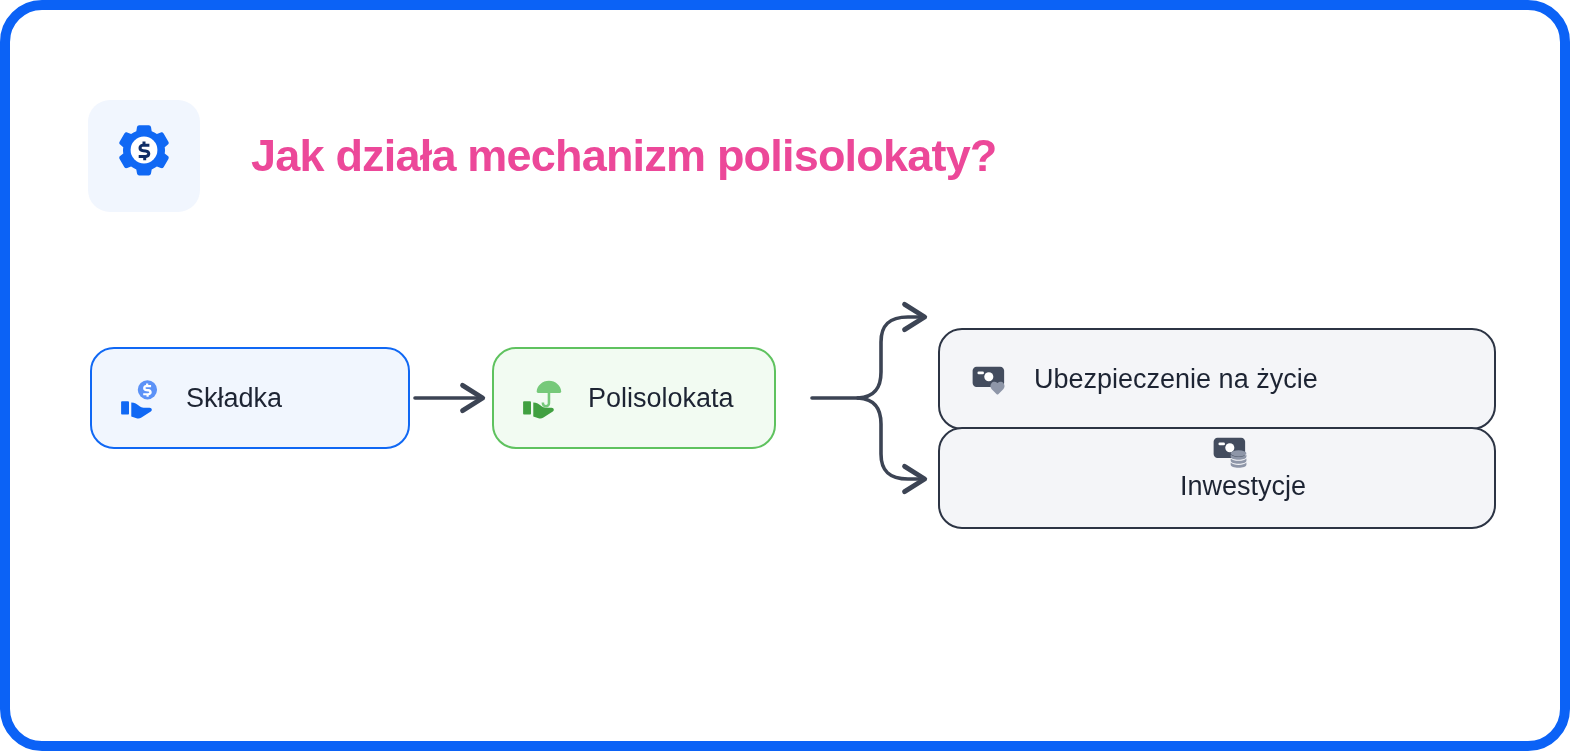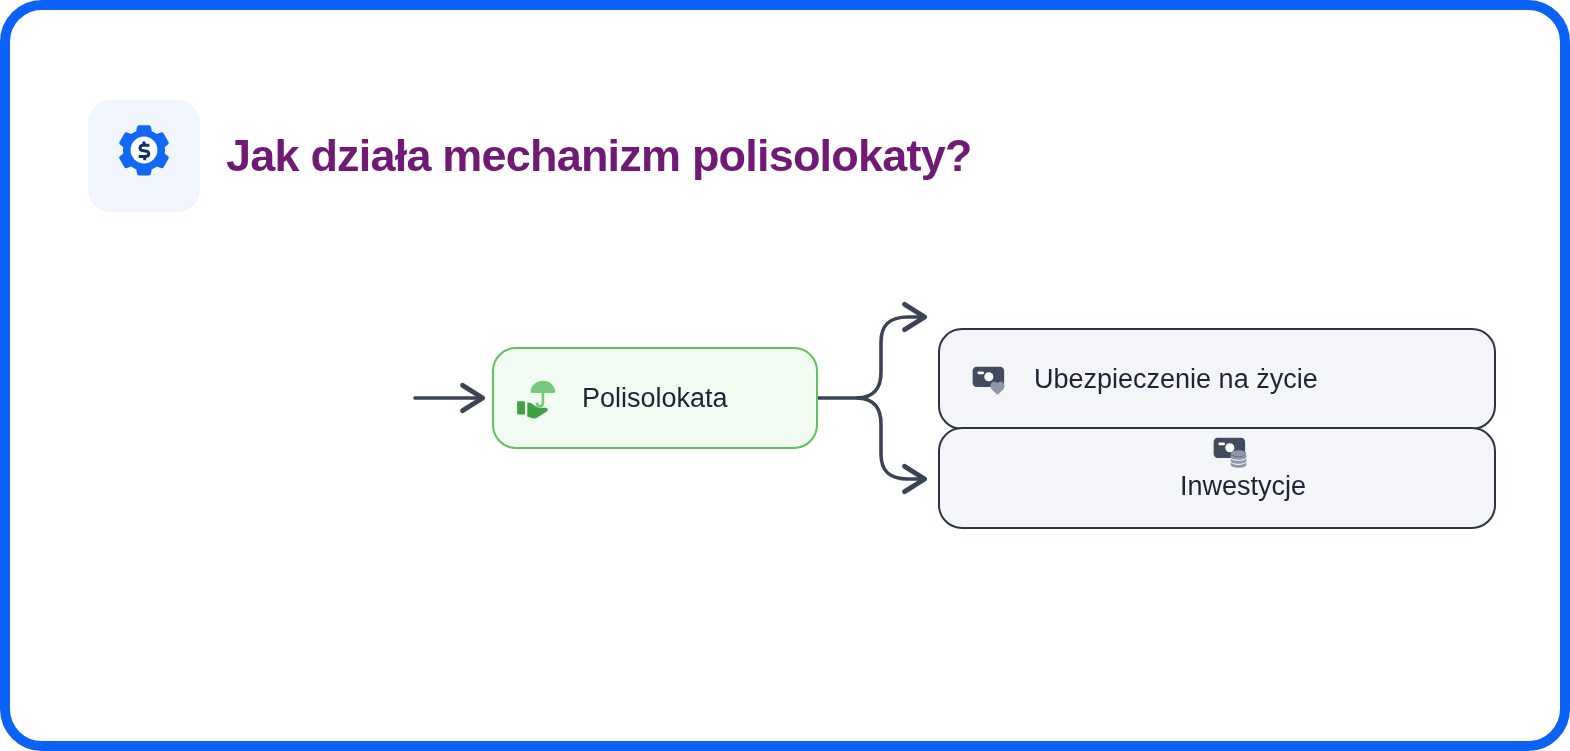--- a/index.html
+++ b/index.html
@@ -40,24 +40,24 @@
     width: 112px; height: 112px;
     border-radius: 22px;
     background: #F1F6FE;
     display: flex;
     align-items: center;
     justify-content: center;
     flex: 0 0 auto;
   }
 
   #page-title {
-    margin-left: 26px;
+    margin-left: 51px;
     font-size: 45px;
     font-weight: bold;
-    color: #701a75;
+    color: #ec4899;
     letter-spacing: -0.8px;
     white-space: nowrap;
     text-align: center;
   }
 
   
   #flow { position: absolute; left: 0; top: 0; width: 1570px; height: 751px; }
 
   .node {
     position: absolute;
@@ -86,24 +86,24 @@
     width: 320px; height: 102px;
     background: #F1F6FE;
     border: 2px solid #1068F4;
     padding-left: 27px;
   }
   #node-skladka .node-label { margin-left: 23px; }
 
   
   #node-polisolokata {
     left: 482px; top: 337px;
-    width: 326px; height: 102px;
+    width: 284px; height: 102px;
     background: #F2FBF2;
     border: 2px solid #5FC25F;
-    padding-left: 21px;
+    padding-left: 27px;
   }
   #node-polisolokata .node-label { margin-left: 23px; }
 
   
   .node-outcome {
     left: 928px;
     width: 558px; height: 102px;
     background: #F4F5F8;
     border: 2px solid #2C3444;
     padding-left: 30px;
@@ -147,20 +147,31 @@
 
       <line x1="405" y1="388" x2="472" y2="388" stroke="#3C4454" stroke-width="3.6" stroke-linecap="round" marker-end="url(#arrowhead)"></line>
 
       <line x1="802" y1="388" x2="848" y2="388" stroke="#3C4454" stroke-width="3.6" stroke-linecap="round"></line>
 
       <path d="M848,388 C 866,387 871,376 871,362 L871,332 C871,315 879,307 898,307 L914,307" fill="none" stroke="#3C4454" stroke-width="3.6" stroke-linecap="round" marker-end="url(#arrowhead)"></path>
 
       <path d="M848,388 C 866,389 871,400 871,414 L871,444 C871,461 879,469 898,469 L914,469" fill="none" stroke="#3C4454" stroke-width="3.6" stroke-linecap="round" marker-end="url(#arrowhead)"></path>
     </svg>
 
+    <div class="node" id="node-skladka">
+      <span class="node-icon">
+        <svg width="44" height="44" viewBox="0 0 48 48">
+          <circle cx="31" cy="15" r="10.5" fill="#5C92F7"></circle>
+          <path fill="#FFFFFF" d="M31.9 8.3v1.6h3.1v2.4h-4.9c-.8 0-1.3.4-1.3.9 0 .5.5.9 1.4.9l1.9.2c2.3.3 3.6 1.5 3.6 3.4 0 1.8-1.3 3.1-3.3 3.4v1.6h-2.4v-1.6h-3.6v-2.4h5.3c.9 0 1.4-.4 1.4-.9s-.5-.9-1.4-1l-1.8-.2c-2.3-.3-3.6-1.4-3.6-3.3 0-1.8 1.2-3.1 3.2-3.4V8.3h2.4z"></path>
+          <path fill="#1068F4" d="M3.5 27.5h6.2c.7 0 1.2.5 1.2 1.2v12.1c0 .7-.5 1.2-1.2 1.2H3.5c-.7 0-1.2-.5-1.2-1.2V28.7c0-.7.5-1.2 1.2-1.2z"></path>
+          <path fill="#1068F4" d="M13.4 28.8c3.8 0 6.1 1.7 9.1 4.3 1.1.9 2.6 1.4 4.2 1.4h6.6c1.4 0 2.5 1 2.5 2.3 0 .8-.4 1.5-1.1 2l-10.2 6.5c-1.6 1-3.6 1.3-5.4.7l-5.7-1.9V28.8z"></path>
+        </svg>
+      </span>
+      <span class="node-label">Składka</span>
+    </div>
 
     <div class="node" id="node-polisolokata">
       <span class="node-icon">
         <svg width="44" height="44" viewBox="0 0 48 48">
           <path fill="#76C97A" d="M30.5 5.2c7.1 0 12.9 5.2 13.4 11.8.1.9-.7 1.6-1.6 1.6H18.7c-.9 0-1.7-.7-1.6-1.6.5-6.6 6.3-11.8 13.4-11.8z"></path>
           <path fill="#76C97A" d="M29.1 18.6h2.8v11.1c0 2.6-2.1 4.7-4.7 4.7s-4.7-2.1-4.7-4.7v-.8h2.8v.8c0 1 .8 1.9 1.9 1.9s1.9-.8 1.9-1.9V18.6z"></path>
           <path fill="#41A041" d="M3.5 27.5h6.2c.7 0 1.2.5 1.2 1.2v12.1c0 .7-.5 1.2-1.2 1.2H3.5c-.7 0-1.2-.5-1.2-1.2V28.7c0-.7.5-1.2 1.2-1.2z"></path>
           <path fill="#41A041" d="M13.4 28.8c3.8 0 6.1 1.7 9.1 4.3 1.1.9 2.6 1.4 4.2 1.4h6.6c1.4 0 2.5 1 2.5 2.3 0 .8-.4 1.5-1.1 2l-10.2 6.5c-1.6 1-3.6 1.3-5.4.7l-5.7-1.9V28.8z"></path>
         </svg>
       </span>

